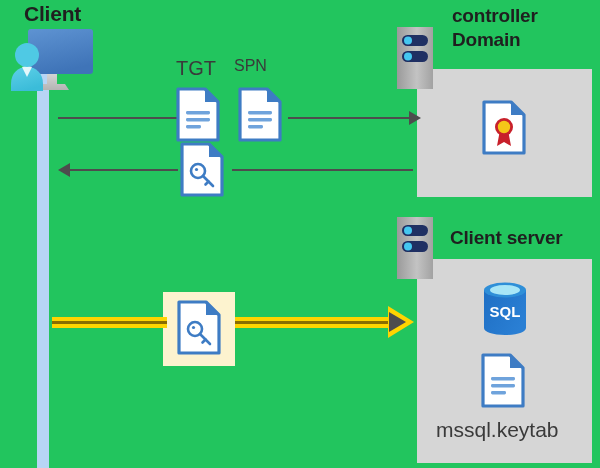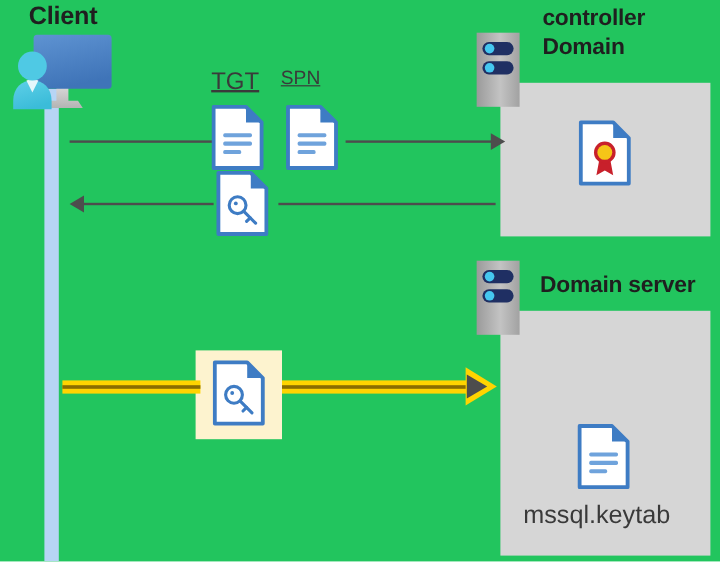--- a/index.html
+++ b/index.html
@@ -18,21 +18,20 @@
 
   
   .title-bold{
     font-weight:bold;
     color:#1f1f1f;
     letter-spacing:-0.2px;
   }
   .label-plain{
     color:#3a3a3a;
     font-weight:400;
-    text-decoration:underline;
   }
 
   
   #client-title{
     left:24px; top:2px;
     font-size:21px;
     line-height:24px;
   }
 
   
@@ -230,32 +229,46 @@
       <path d="M2 2 h27 l13 13 v38 H2 z" fill="#ffffff" stroke="#3e7cc4" stroke-width="3.2" stroke-linejoin="round"></path>
       <path d="M29 2 l13 13 h-13 z" fill="#3e7cc4"></path>
       <path d="M18 30 l-3 16 l7 -4 l7 4 l-3 -16 z" fill="#c8202b"></path>
       <circle cx="22" cy="27" r="9" fill="#c8202b"></circle>
       <circle cx="22" cy="27" r="6.2" fill="#f5c518"></circle>
     </svg>
   </div>
 
   <div class="abs gray-box" id="ls-box"></div>
 
-  <div class="abs title-bold" id="ls-title">Domain server</div>
+  <div class="abs title-bold" id="ls-title">Client server</div>
 
   <div class="abs server-icon" id="ls-server">
     <svg viewBox="0 0 38 65" width="38" height="65" xmlns="http://www.w3.org/2000/svg">
       <rect x="0" y="0" width="36" height="62" fill="url(#srvGrad)"></rect>
       <rect x="5" y="8" width="26" height="11" rx="5.5" fill="#1f2f63"></rect>
       <circle cx="11" cy="13.5" r="4" fill="#45c7f0"></circle>
       <rect x="5" y="24" width="26" height="11" rx="5.5" fill="#1f2f63"></rect>
       <circle cx="11" cy="29.5" r="4" fill="#45c7f0"></circle>
     </svg>
   </div>
 
+  <div class="abs" id="sql-icon">
+    <svg viewBox="0 0 48 56" width="48" height="56" xmlns="http://www.w3.org/2000/svg">
+      <defs>
+        <linearGradient id="sqlGrad" x1="0" y1="0" x2="1" y2="0.6">
+          <stop offset="0%" stop-color="#1f6fc4"></stop>
+          <stop offset="100%" stop-color="#2a7fd4"></stop>
+        </linearGradient>
+      </defs>
+      <path d="M3 9 v38 c0 4 9 7 21 7 s21 -3 21 -7 V9 z" fill="url(#sqlGrad)"></path>
+      <ellipse cx="24" cy="9" rx="21" ry="7.5" fill="#2f8fd8"></ellipse>
+      <ellipse cx="24" cy="9" rx="15" ry="5" fill="#a8e6f7"></ellipse>
+      <text x="24" y="36" font-family="Liberation Sans, sans-serif" font-size="15" font-weight="bold" fill="#ffffff" text-anchor="middle">SQL</text>
+    </svg>
+  </div>
 
   <div class="abs doc-icon" id="doc-keytab">
     <svg viewBox="0 0 44 55" width="44" height="55" xmlns="http://www.w3.org/2000/svg">
       <path d="M2 2 h27 l13 13 v38 H2 z" fill="#ffffff" stroke="#3e7cc4" stroke-width="3.2" stroke-linejoin="round"></path>
       <path d="M29 2 l13 13 h-13 z" fill="#3e7cc4"></path>
       <rect x="10" y="24" width="24" height="3.4" rx="1.4" fill="#6fa3dc"></rect>
       <rect x="10" y="31" width="24" height="3.4" rx="1.4" fill="#6fa3dc"></rect>
       <rect x="10" y="38" width="15" height="3.4" rx="1.4" fill="#6fa3dc"></rect>
     </svg>
   </div>

